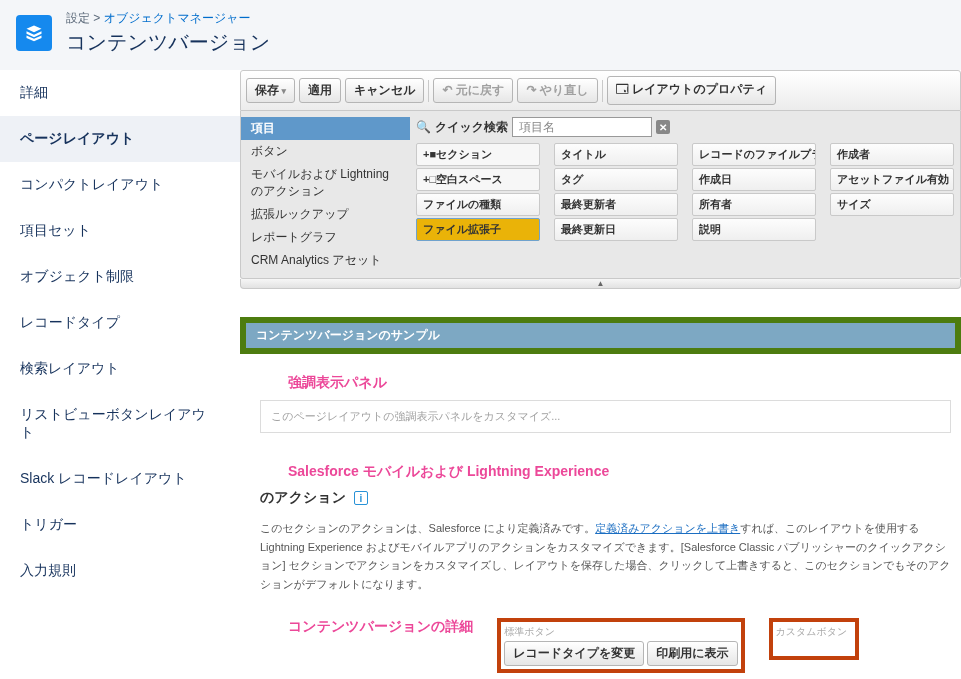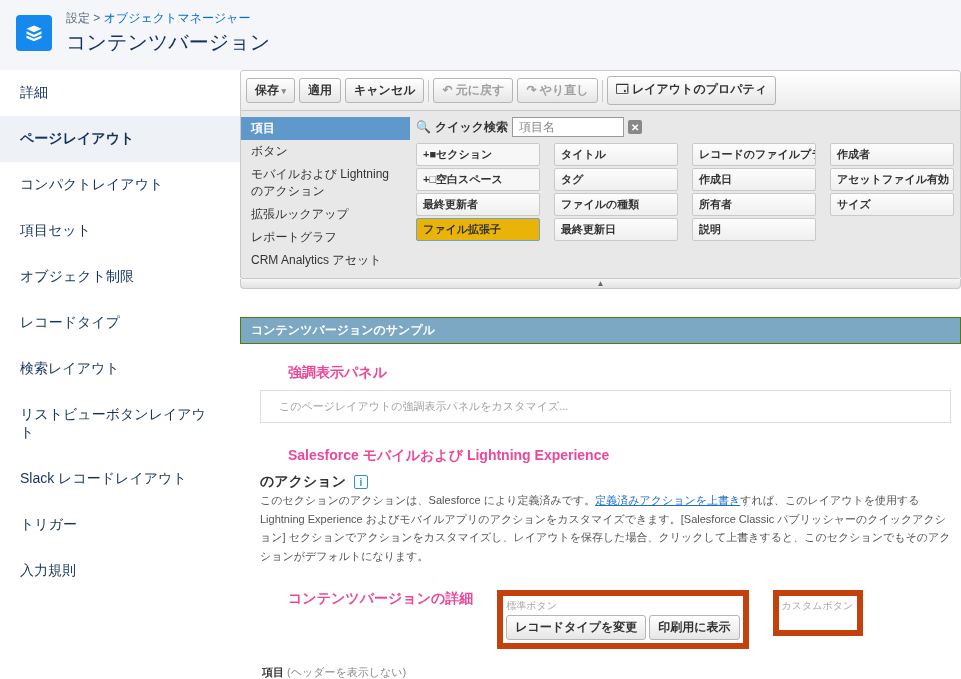--- a/index.html
+++ b/index.html
@@ -99,21 +99,21 @@
   margin-bottom: 6px;
   font-size: 12px;
   font-weight: bold;
   color: #333;
 }
 .search-row input {
   font-size: 12px;
   padding: 2px 6px;
   border: 1px solid #999;
   color: #888;
-  width: 112px;
+  width: 140px;
 }
 .search-clear {
   width: 14px; height: 14px;
   background: #888;
   border-radius: 2px;
   color: #fff;
   font-size: 10px;
   display: flex; align-items: center; justify-content: center;
   cursor: pointer;
 }
@@ -150,66 +150,66 @@
   color: #666;
   border-radius: 0 0 4px 4px;
 }
 .section-banner {
   background: #7DA8C3;
   color: #fff;
   font-weight: bold;
   font-size: 12px;
   padding: 4px 10px;
   margin-top: 28px;
-  border: 1px solid #4d7c0f;
+  border: 6px solid #4d7c0f;
 }
 .panel { padding: 20px 10px 0 20px; }
 .panel h3 {
   font-size: 14px;
   font-weight: bold;
   color: #ec4899;
   margin-bottom: 8px;
   margin-left: 28px;
 }
 .hint {
   font-size: 11px;
   color: #a0a0a0;
   border: 1px solid #dcdcdc;
-  padding: 8px 18px;
-  margin-bottom: 24px;
+  padding: 8px 10px;
+  margin-bottom: 30px;
 }
 .info-icon {
   display: inline-flex;
   width: 14px; height: 14px;
   border: 1px solid #2892d7;
   color: #2892d7;
   font-size: 10px;
   align-items: center; justify-content: center;
   border-radius: 2px;
   vertical-align: middle;
   margin-left: 4px;
 }
 .note {
   font-size: 11px;
   color: #555;
   line-height: 1.7;
-  margin-top: 0;
+  margin-top: 12px;
 }
 .note a { color: #1b6ec2; }
 .detail-head {
   display: flex;
   align-items: flex-start;
   gap: 24px;
   margin-top: 24px;
 }
 .detail-head h3 { flex: 0 0 auto; }
 .btn-group-box {
   font-size: 11px;
   padding: 3px 3px 3px 3px;
-  border: 6px solid #c2410c;
+  border: 4px solid #c2410c;
   color: #aaa;
 }
 .btn-group-box .lbl { font-size: 10px; display:block; margin-bottom:2px; }
 .sec-tab {
   display: inline-block;
   border-bottom: 2px solid #5b87b0;
   color: #888;
   font-size: 11px;
   padding: 0 2px 2px;
   margin-top: 16px;
@@ -279,22 +279,22 @@
           </div>
           <div class="field-grid" id="field-grid">
               <div class="field-chip special">+■セクション</div>
               <div class="field-chip">タイトル</div>
               <div class="field-chip">レコードのファイルプライバシ</div>
               <div class="field-chip">作成者</div>
               <div class="field-chip special">+□空白スペース</div>
               <div class="field-chip">タグ</div>
               <div class="field-chip">作成日</div>
               <div class="field-chip">アセットファイル有効</div>
+              <div class="field-chip">ファイルの種類</div>
               <div class="field-chip">最終更新者</div>
-              <div class="field-chip">ファイルの種類</div>
               <div class="field-chip">所有者</div>
               <div class="field-chip">サイズ</div>
               <div class="field-chip sel">ファイル拡張子</div>
               <div class="field-chip">最終更新日</div>
               <div class="field-chip">説明</div>
             </div>
         </div>
       </div>
       <div class="collapse-bar">▲</div>
     </div>

